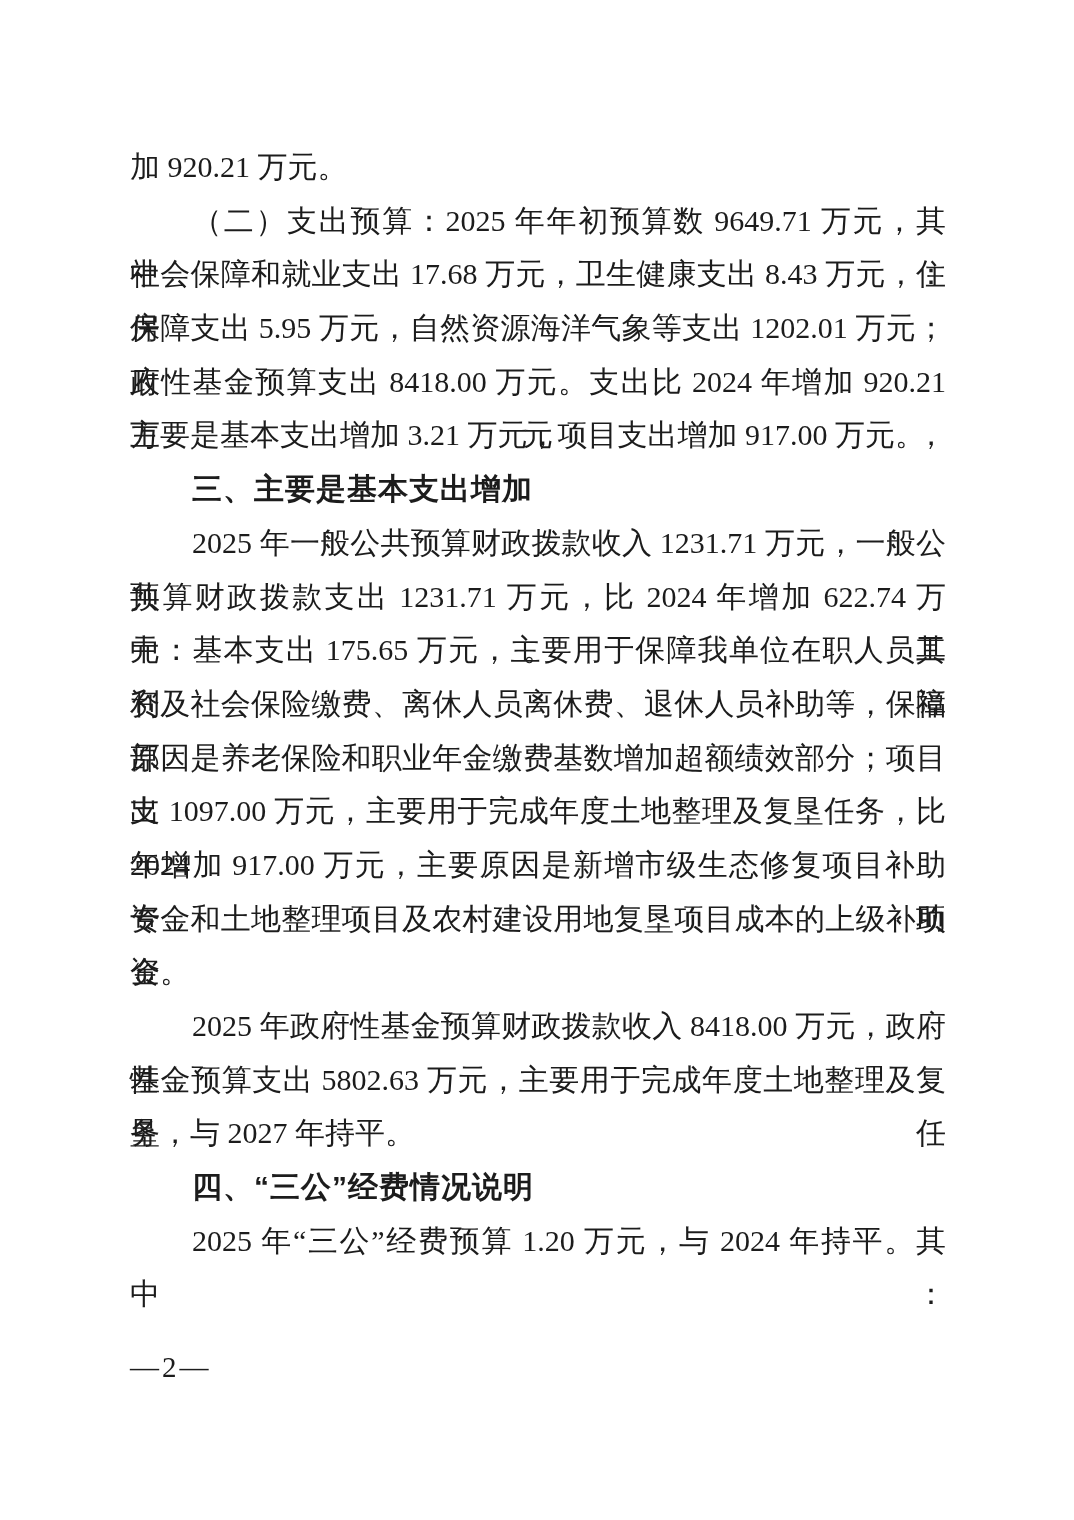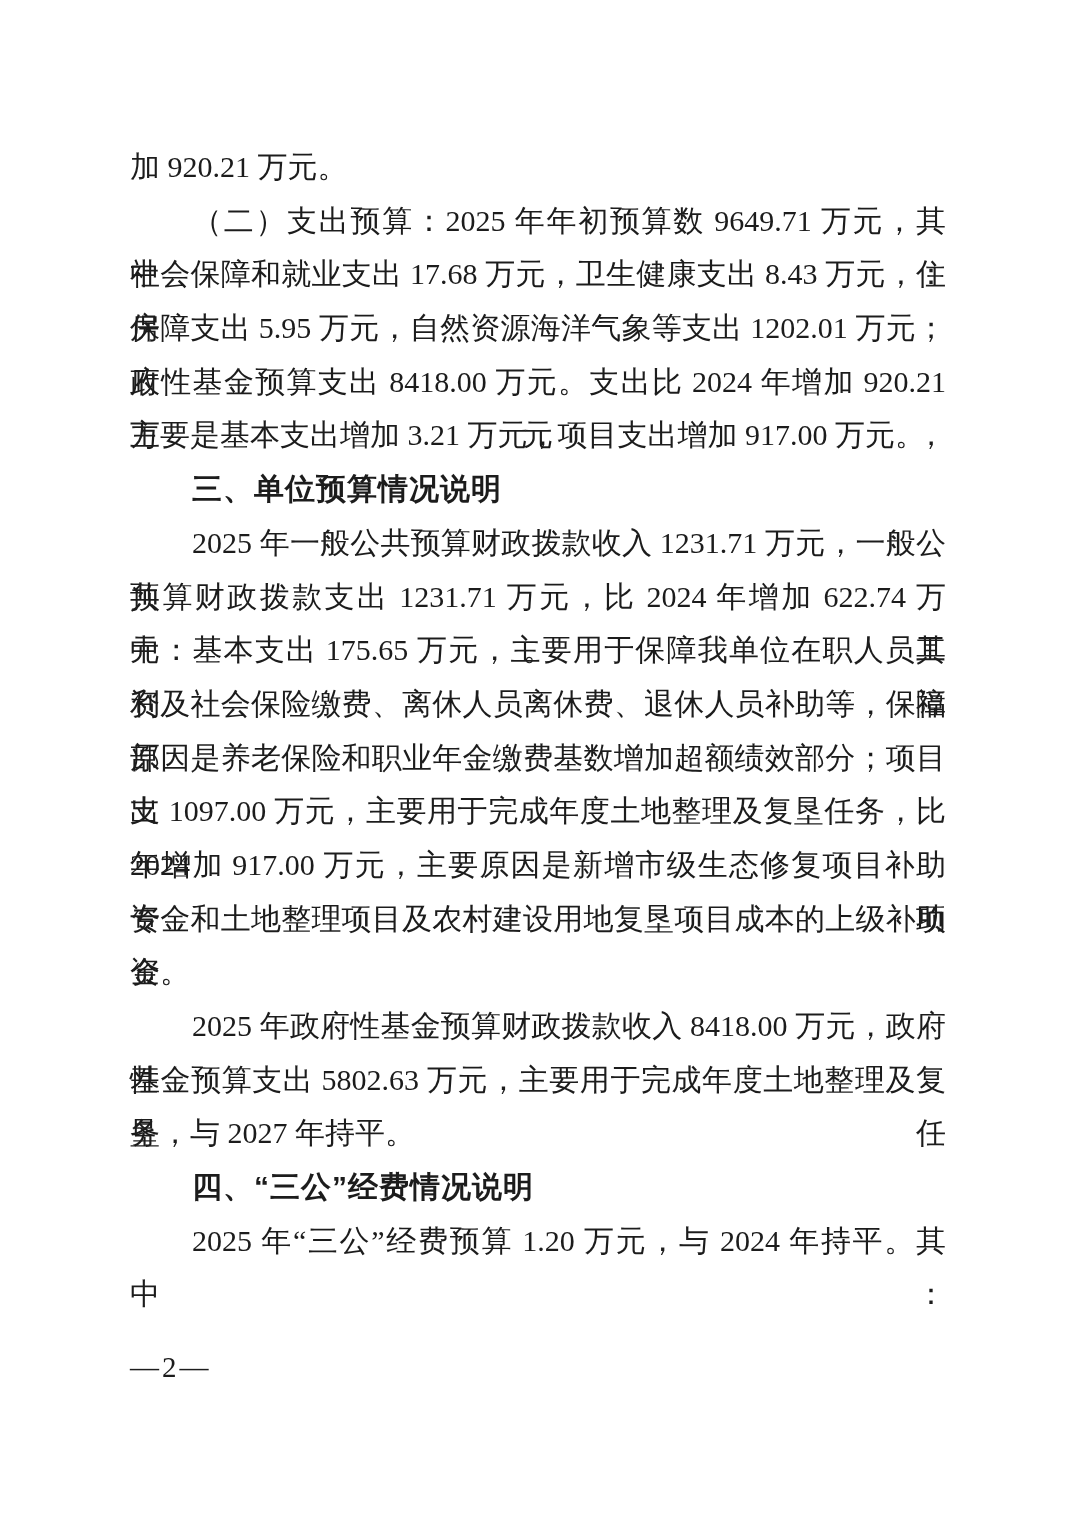--- a/index.html
+++ b/index.html
@@ -55,21 +55,21 @@
 <body>
 
 <div class="page">
   <div class="content" id="content">
       <div class="line">加 920.21 万元。</div>
       <div class="line indent justify">（二）支出预算：2025 年年初预算数 9649.71 万元，其中：</div>
       <div class="line justify">社会保障和就业支出 17.68 万元，卫生健康支出 8.43 万元，住房</div>
       <div class="line justify">保障支出 5.95 万元，自然资源海洋气象等支出 1202.01 万元；政</div>
       <div class="line justify">府性基金预算支出 8418.00 万元。支出比 2024 年增加 920.21 万元，</div>
       <div class="line">主要是基本支出增加 3.21 万元，项目支出增加 917.00 万元。</div>
-      <div class="line heading indent">三、单位预算情况说明</div>
+      <div class="line heading indent">三、主要是基本支出增加</div>
       <div class="line indent justify">2025 年一般公共预算财政拨款收入 1231.71 万元，一般公共</div>
       <div class="line justify">预算财政拨款支出 1231.71 万元，比 2024 年增加 622.74 万元。其</div>
       <div class="line justify">中：基本支出 175.65 万元，主要用于保障我单位在职人员工资福</div>
       <div class="line justify">利及社会保险缴费、离休人员离休费、退休人员补助等，保障部</div>
       <div class="line justify">原因是养老保险和职业年金缴费基数增加超额绩效部分；项目支</div>
       <div class="line justify">出 1097.00 万元，主要用于完成年度土地整理及复垦任务，比 2024</div>
       <div class="line justify">年增加 917.00 万元，主要原因是新增市级生态修复项目补助专项</div>
       <div class="line justify">资金和土地整理项目及农村建设用地复垦项目成本的上级补助资</div>
       <div class="line">金。</div>
       <div class="line indent justify">2025 年政府性基金预算财政拨款收入 8418.00 万元，政府性</div>

